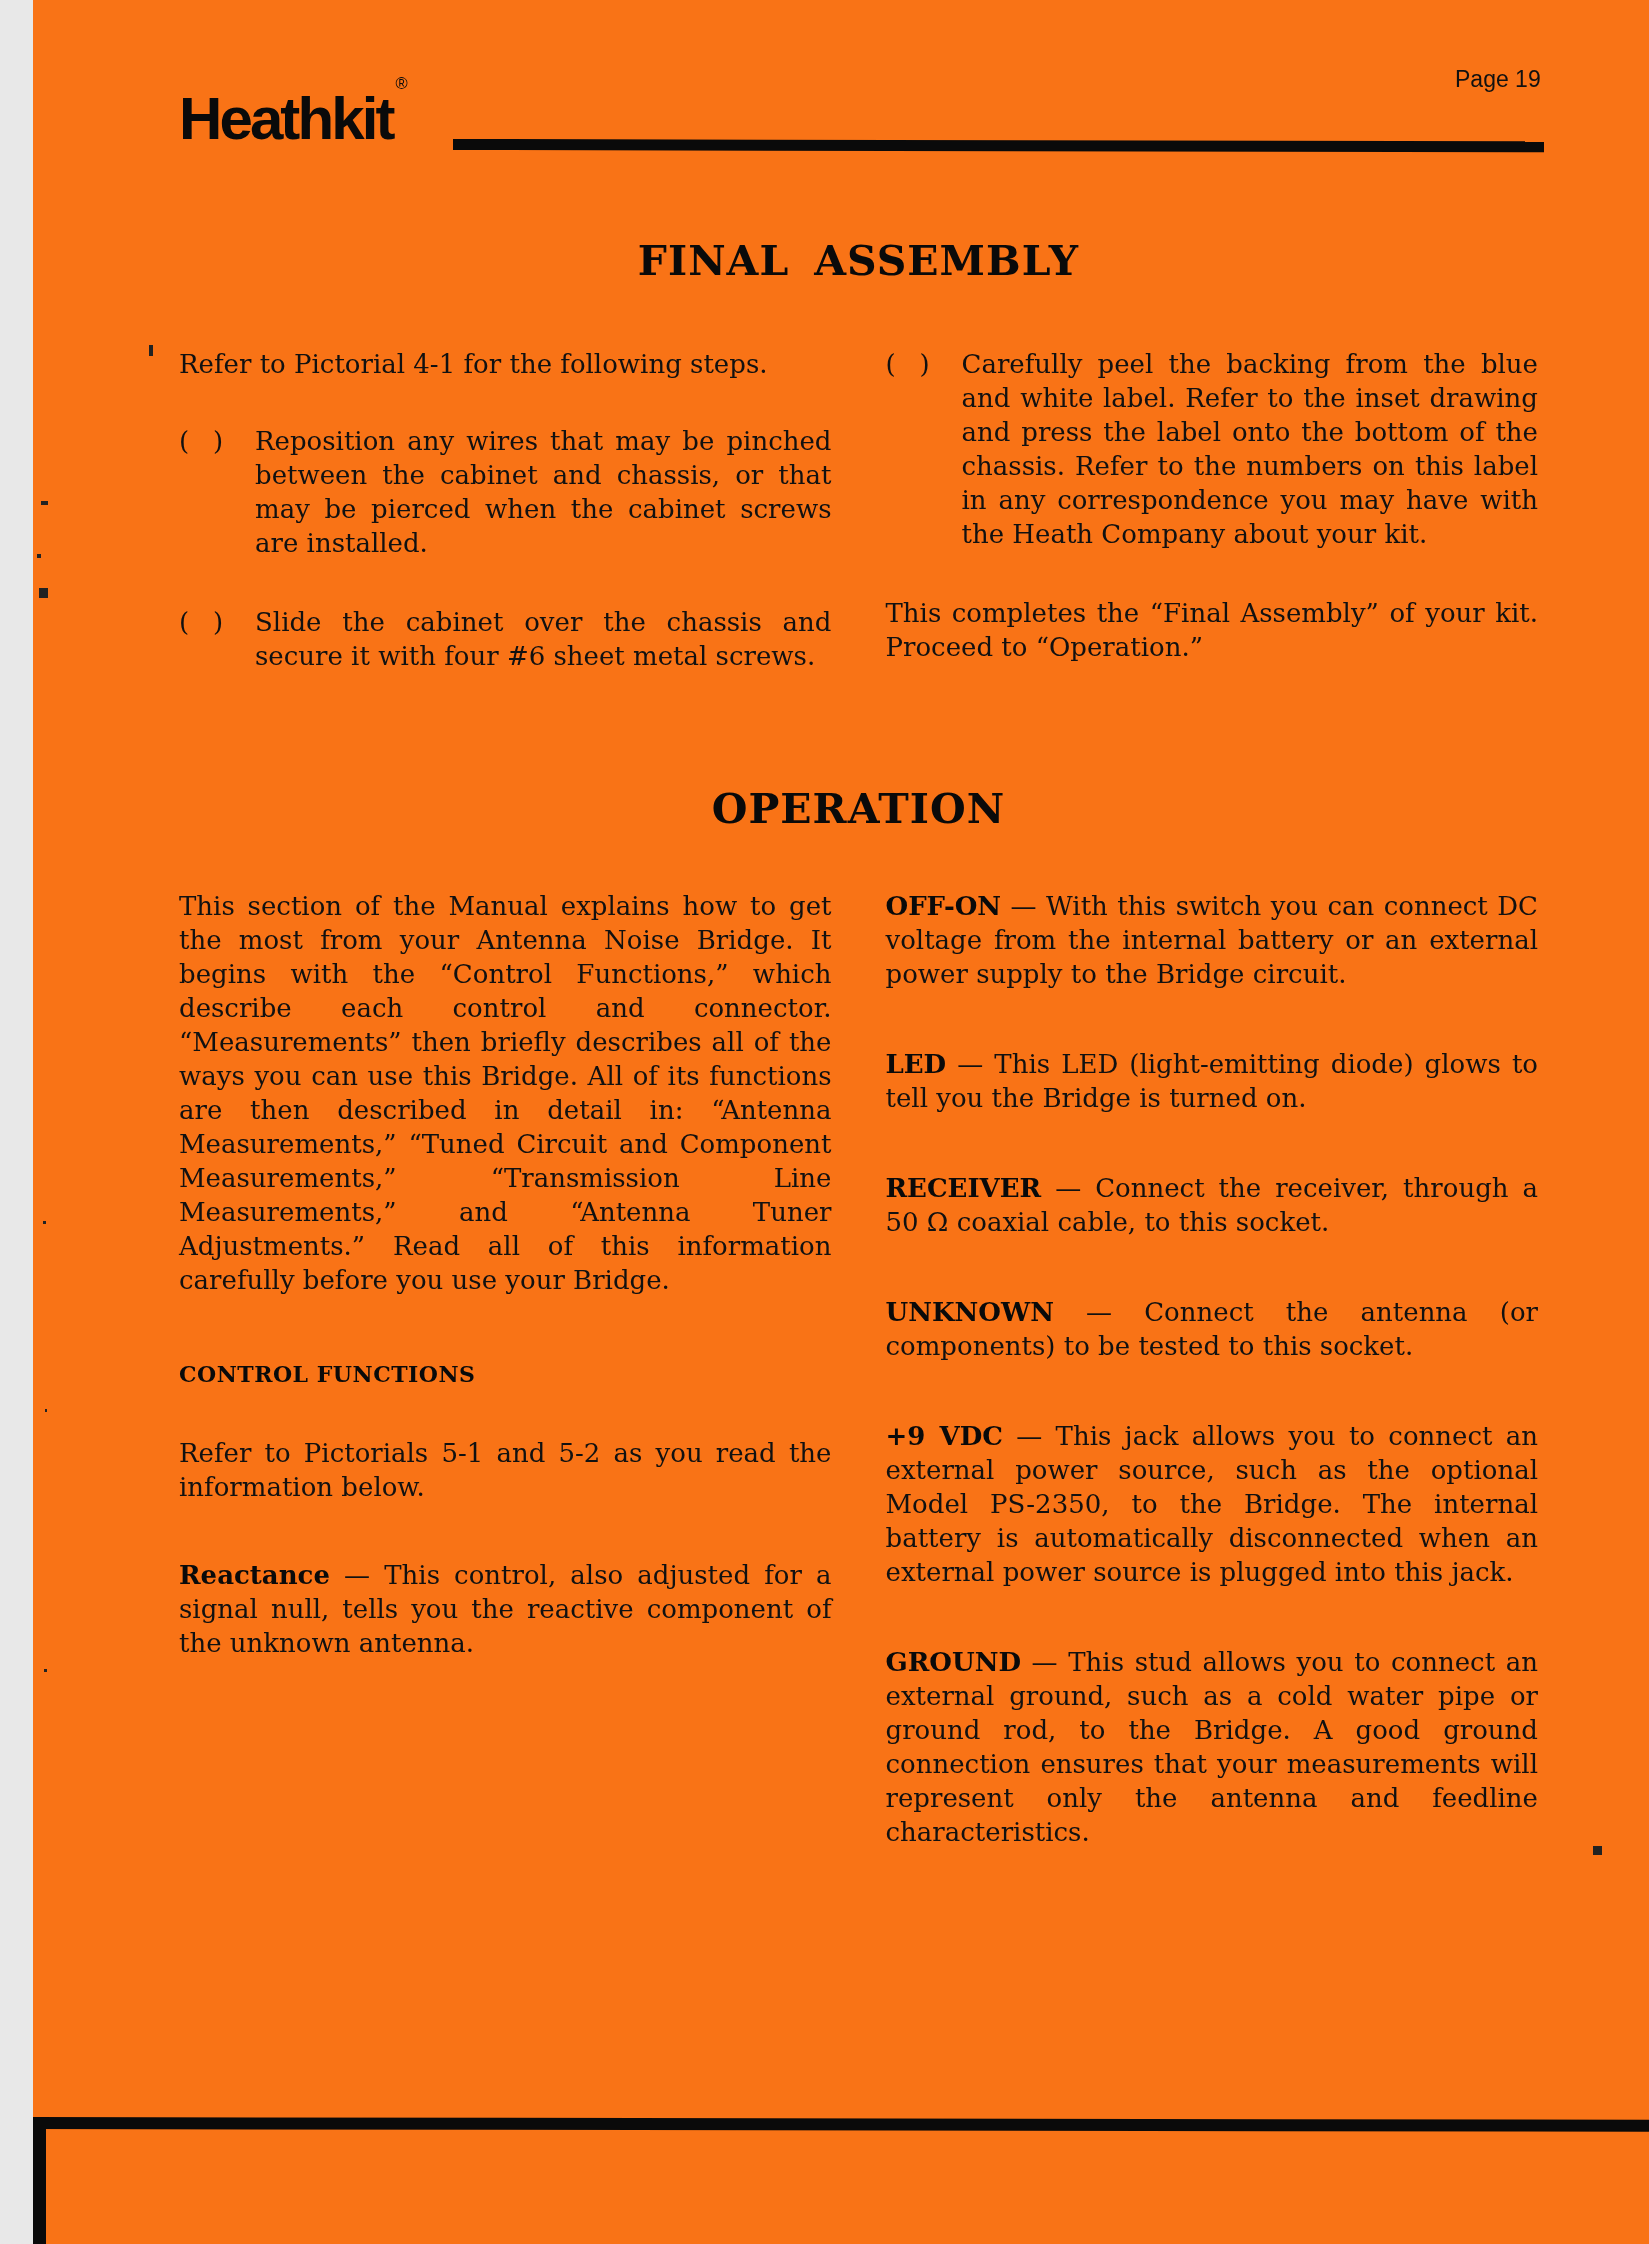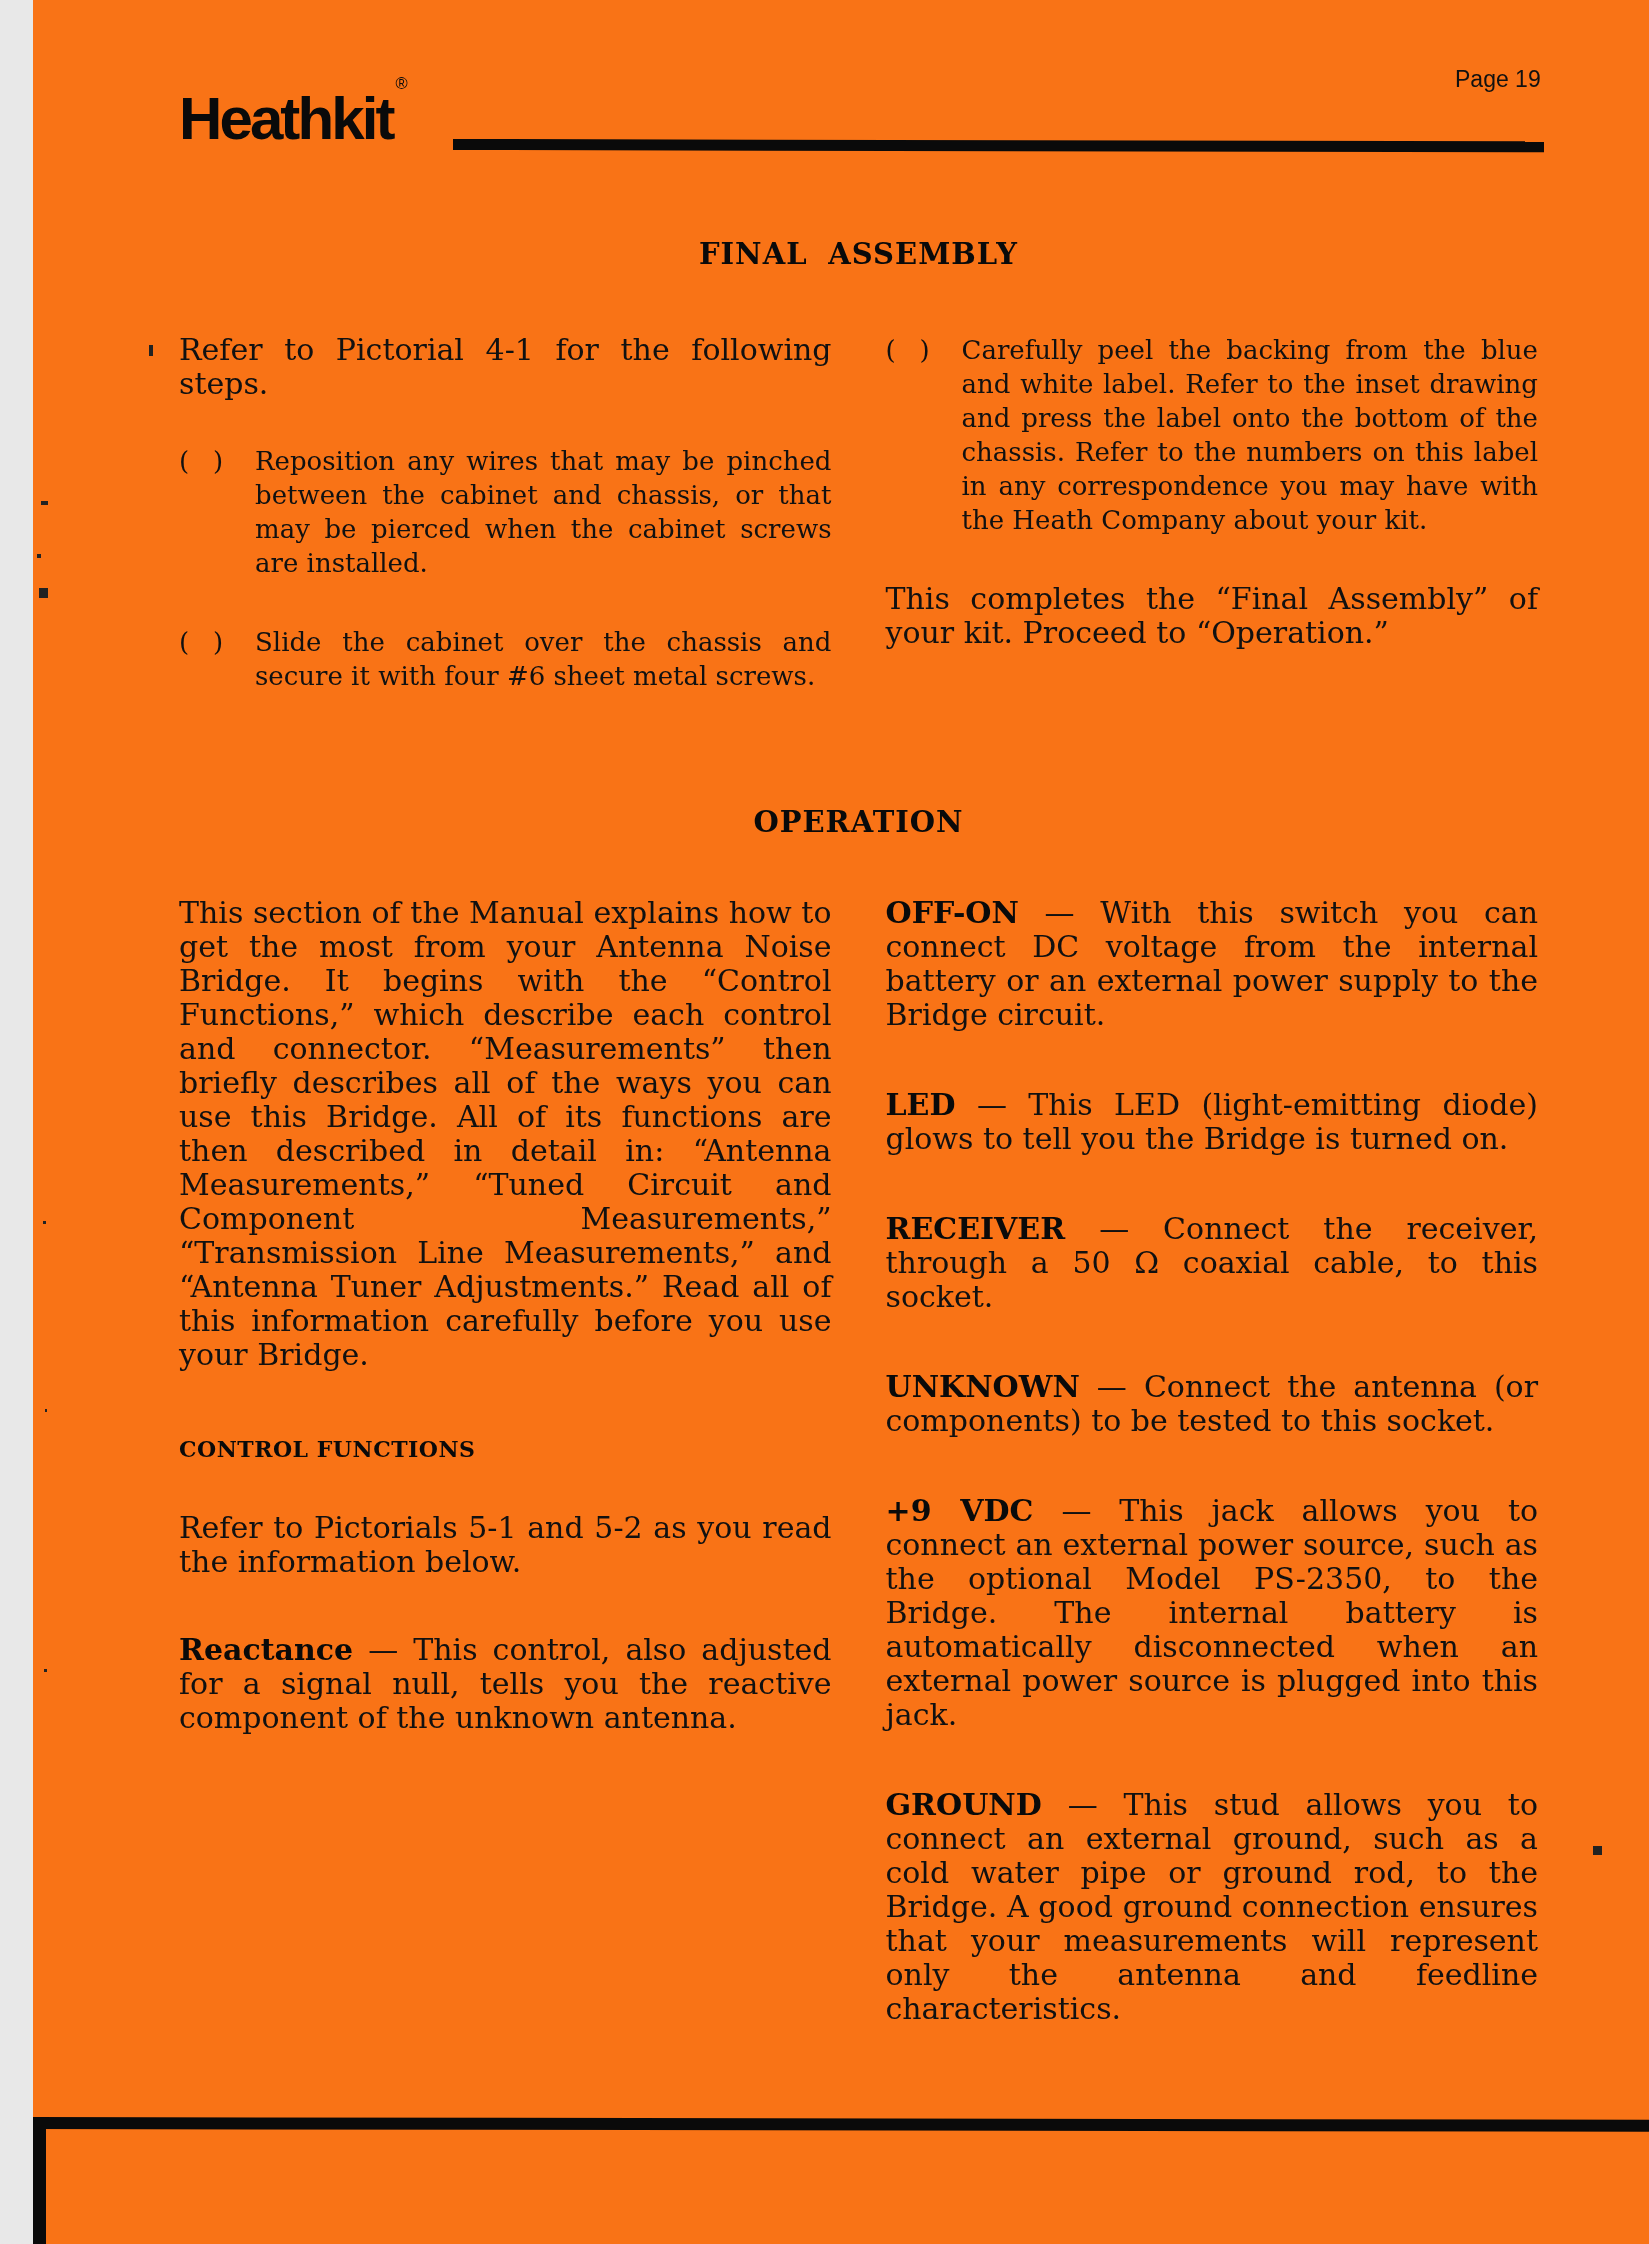--- a/index.html
+++ b/index.html
@@ -32,32 +32,32 @@
     position:absolute;left:1422px;top:66px;
     font-family:"Liberation Sans", sans-serif;
     font-size:23px;color:#111;
   }
   
   .content{
     position:absolute;left:146px;top:238px;width:1359px;
   }
   h1.section-title{
     margin:0;text-align:center;
-    font-size:29px;font-weight:700;letter-spacing:1px;word-spacing:9.7px;
+    font-size:41px;font-weight:700;letter-spacing:1px;word-spacing:9.7px;
     line-height:1.15;color:#0a0a0a;
   }
   .cols{
     display:grid;grid-template-columns:1fr 1fr;column-gap:54px;
     margin-top:62px;
   }
   .op-section{margin-top:68px;}
   .op-section .cols{margin-top:56px;}
   p{margin:0;}
   .body-text{
-    font-size:30px;line-height:34px;text-align:justify;color:#111;
+    font-size:26px;line-height:34px;text-align:justify;color:#111;
   }
   .intro{margin-bottom:43px;}
   .step{
     display:flex;align-items:flex-start;margin-bottom:45px;
   }
   .cb{
     flex:0 0 76px;font-size:26px;line-height:34px;word-spacing:15.5px;color:#111;
   }
   .step-text{
     flex:1;font-size:26px;line-height:34px;text-align:justify;color:#111;

